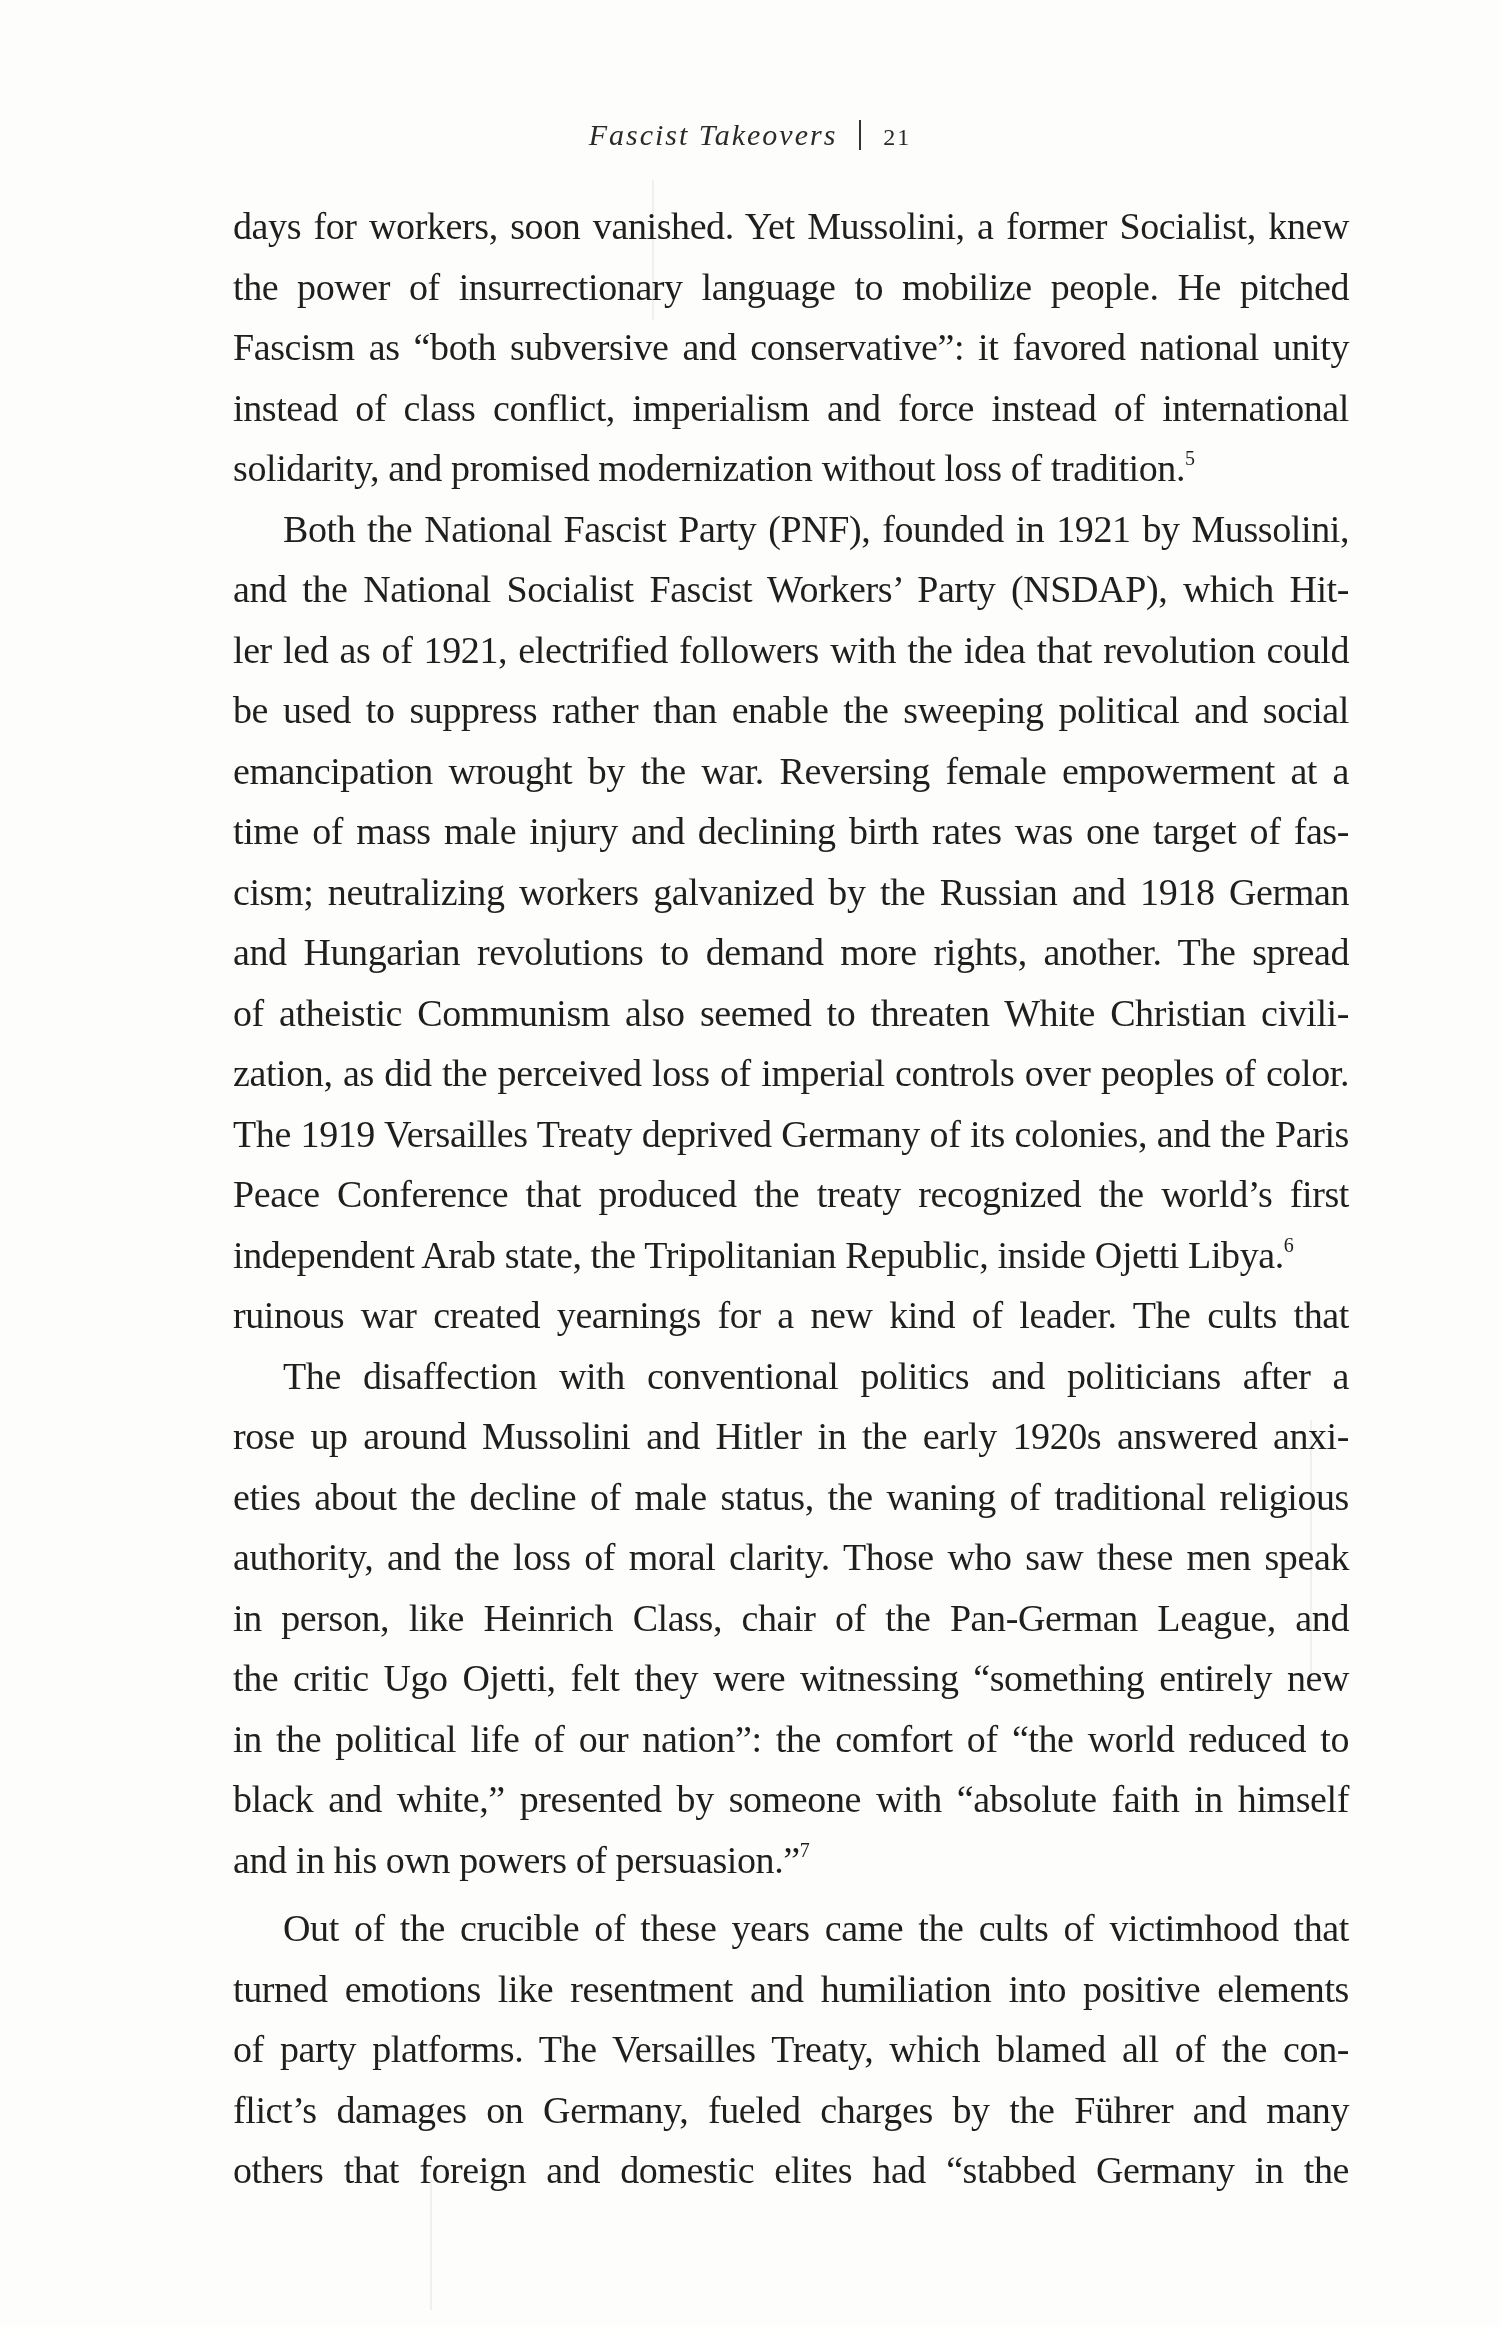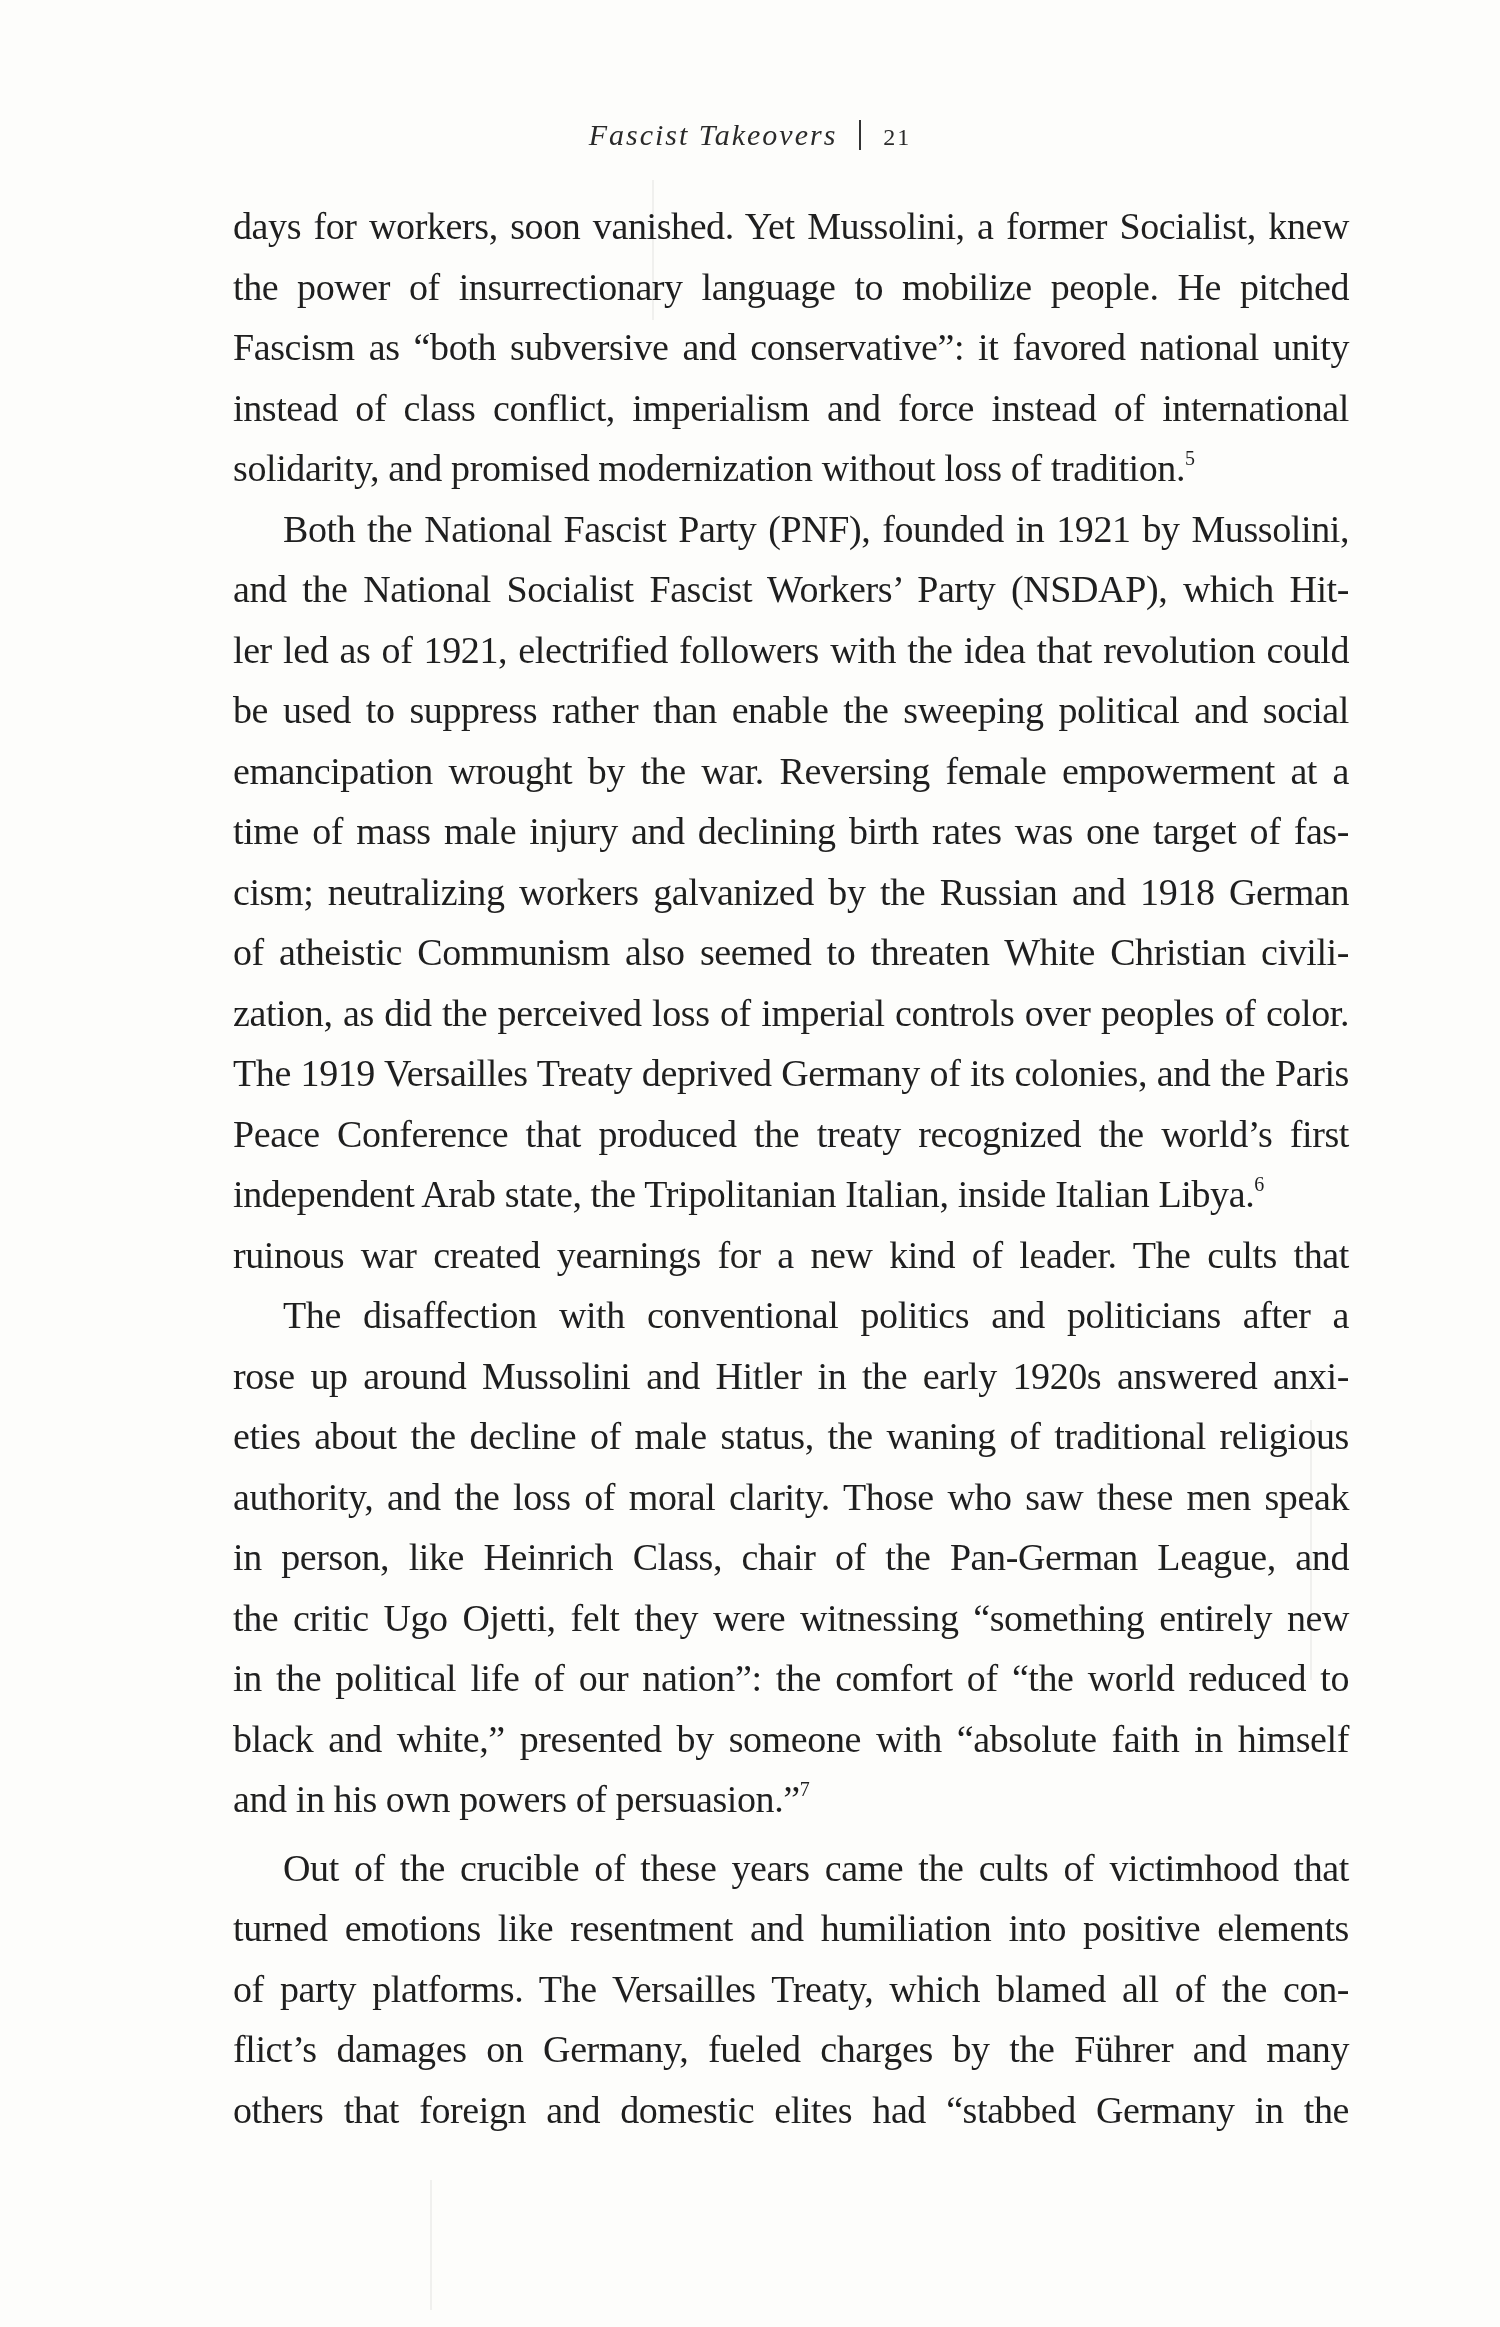--- a/index.html
+++ b/index.html
@@ -103,25 +103,26 @@
     </div>
 
     <div>
       <div class="line indent">Both the National Fascist Party (PNF), founded in 1921 by Mussolini,</div>
       <div class="line">and the National Socialist Fascist Workers’ Party (NSDAP), which Hit-</div>
       <div class="line">ler led as of 1921, electrified followers with the idea that revolution could</div>
       <div class="line">be used to suppress rather than enable the sweeping political and social</div>
       <div class="line">emancipation wrought by the war. Reversing female empowerment at a</div>
       <div class="line">time of mass male injury and declining birth rates was one target of fas-</div>
       <div class="line">cism; neutralizing workers galvanized by the Russian and 1918 German</div>
+      <div class="line">and Hungarian revolutions to demand more rights, another. The spread</div>
       <div class="line">of atheistic Communism also seemed to threaten White Christian civili-</div>
       <div class="line">zation, as did the perceived loss of imperial controls over peoples of color.</div>
       <div class="line">The 1919 Versailles Treaty deprived Germany of its colonies, and the Paris</div>
       <div class="line">Peace Conference that produced the treaty recognized the world’s first</div>
-      <div class="line last"><span>independent Arab state, the Tripolitanian Italian, inside Italian Libya.</span><sup>6</sup></div>
+      <div class="line last"><span>independent Arab state, the Tripolitanian Republic, inside Ojetti Libya.</span><sup>6</sup></div>
     </div>
 
     <div>
       <div class="line">ruinous war created yearnings for a new kind of leader. The cults that</div>
       <div class="line indent">The disaffection with conventional politics and politicians after a</div>
       <div class="line">rose up around Mussolini and Hitler in the early 1920s answered anxi-</div>
       <div class="line">eties about the decline of male status, the waning of traditional religious</div>
       <div class="line">authority, and the loss of moral clarity. Those who saw these men speak</div>
       <div class="line">in person, like Heinrich Class, chair of the Pan-German League, and</div>
       <div class="line">the critic Ugo Ojetti, felt they were witnessing “something entirely new</div>

